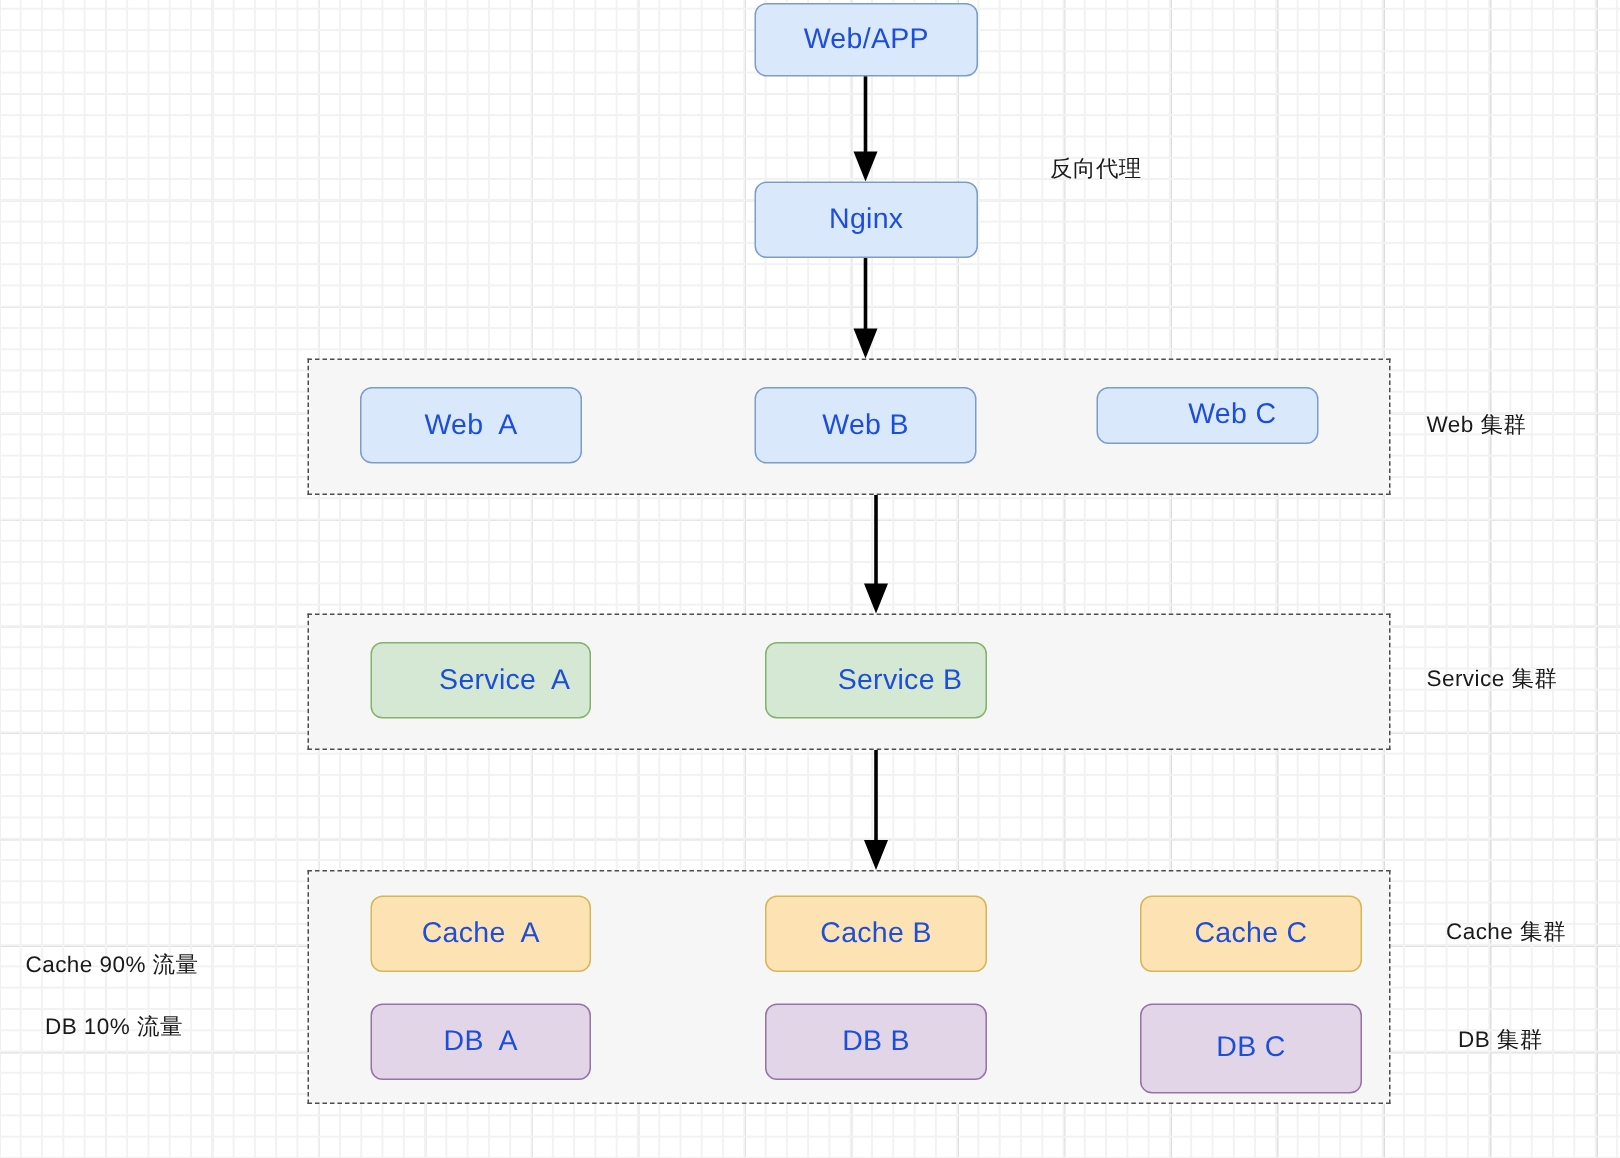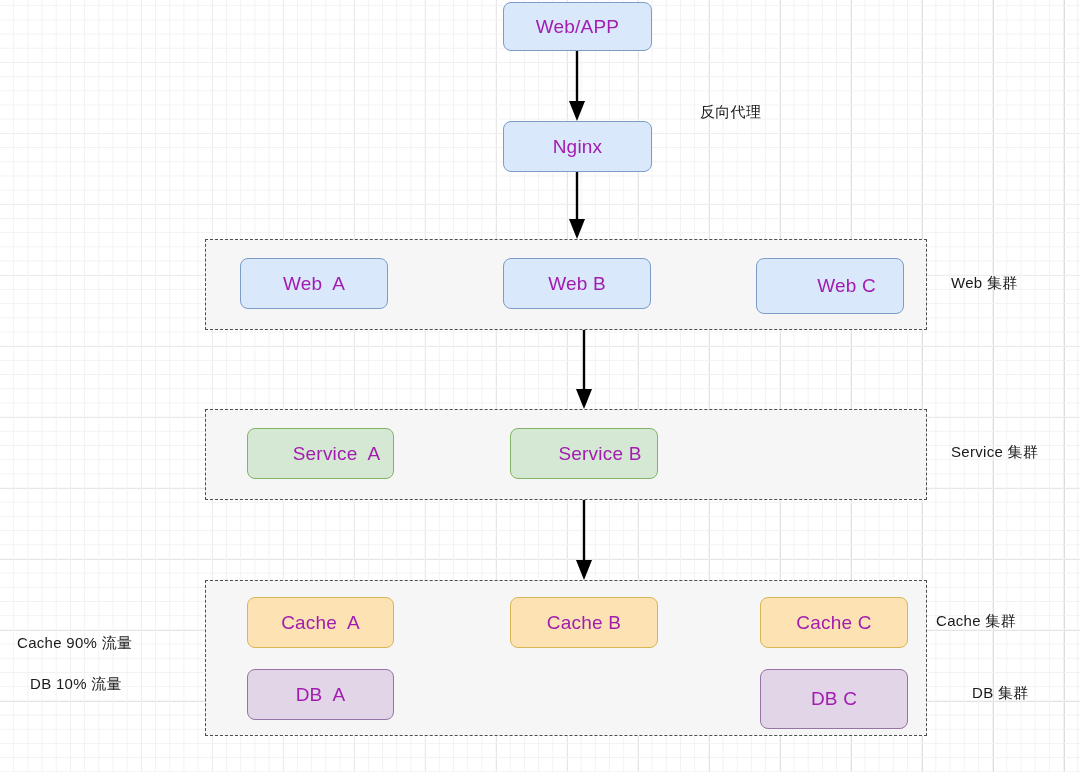--- a/index.html
+++ b/index.html
@@ -29,21 +29,21 @@
 
   
   .node {
     position: absolute;
     box-sizing: border-box;
     border-radius: 8px;
     display: flex;
     align-items: center;
     justify-content: center;
     font-size: 19px;
-    color: #a21caf;
+    color: #1d4ed8;
     letter-spacing: 0.2px;
     white-space: pre;
     text-align: center;
   }
   .node.blue {
     background: #dae8fc;
     border: 1.6px solid #7b9dc6;
   }
   .node.green {
     background: #d5e8d4;
@@ -118,39 +118,40 @@
       <polygon points="12,80 4,60 20,60" fill="#000000"></polygon>
     </svg>
   </div>
 
   <div class="node blue" style="left:503px; top:2px; width:149px; height:49px;">Web/APP</div>
 
   <div class="node blue" style="left:503px; top:121px; width:149px; height:51px;">Nginx</div>
 
   <div class="node blue" style="left:240px; top:258px; width:148px; height:51px;">Web  A</div>
   <div class="node blue" style="left:503px; top:258px; width:148px; height:51px;">Web B</div>
-  <div class="node blue" style="left:756px; top:258px; width:148px; height:56px;padding-left:33px;">Web C</div>
+  <div class="node blue" style="left:731px; top:258px; width:148px; height:38px;padding-left:33px;">Web C</div>
 
   <div class="node green" style="left:247px; top:428px; width:147px; height:51px;">Service  A</div>
   <div class="node green" style="left:510px; top:428px; width:148px; height:51px;">Service B</div>
 
   <div class="node orange" style="left:247px; top:597px; width:147px; height:51px;">Cache  A</div>
   <div class="node orange" style="left:510px; top:597px; width:148px; height:51px;">Cache B</div>
   <div class="node orange" style="left:760px; top:597px; width:148px; height:51px;">Cache C</div>
 
   <div class="node purple" style="left:247px; top:669px; width:147px; height:51px;">DB  A</div>
+  <div class="node purple" style="left:510px; top:669px; width:148px; height:51px;">DB B</div>
   <div class="node purple" style="left:760px; top:669px; width:148px; height:60px;">DB C</div>
 
   <div class="label" style="left:700px; top:103px;">反向代理</div>
 
   <div class="label" style="left:951px; top:274px;">Web 集群</div>
 
   <div class="label" style="left:951px; top:443px;">Service 集群</div>
 
-  <div class="label" style="left:936px; top:612px;">Cache 集群</div>
+  <div class="label" style="left:964px; top:612px;">Cache 集群</div>
 
   <div class="label" style="left:972px; top:684px;">DB 集群</div>
 
   <div class="label" style="left:17px; top:624px;margin-top:10px;">Cache 90% 流量</div>
 
   <div class="label" style="left:30px; top:675px;">DB 10% 流量</div>
 
 </div>
 
 </body></html>

